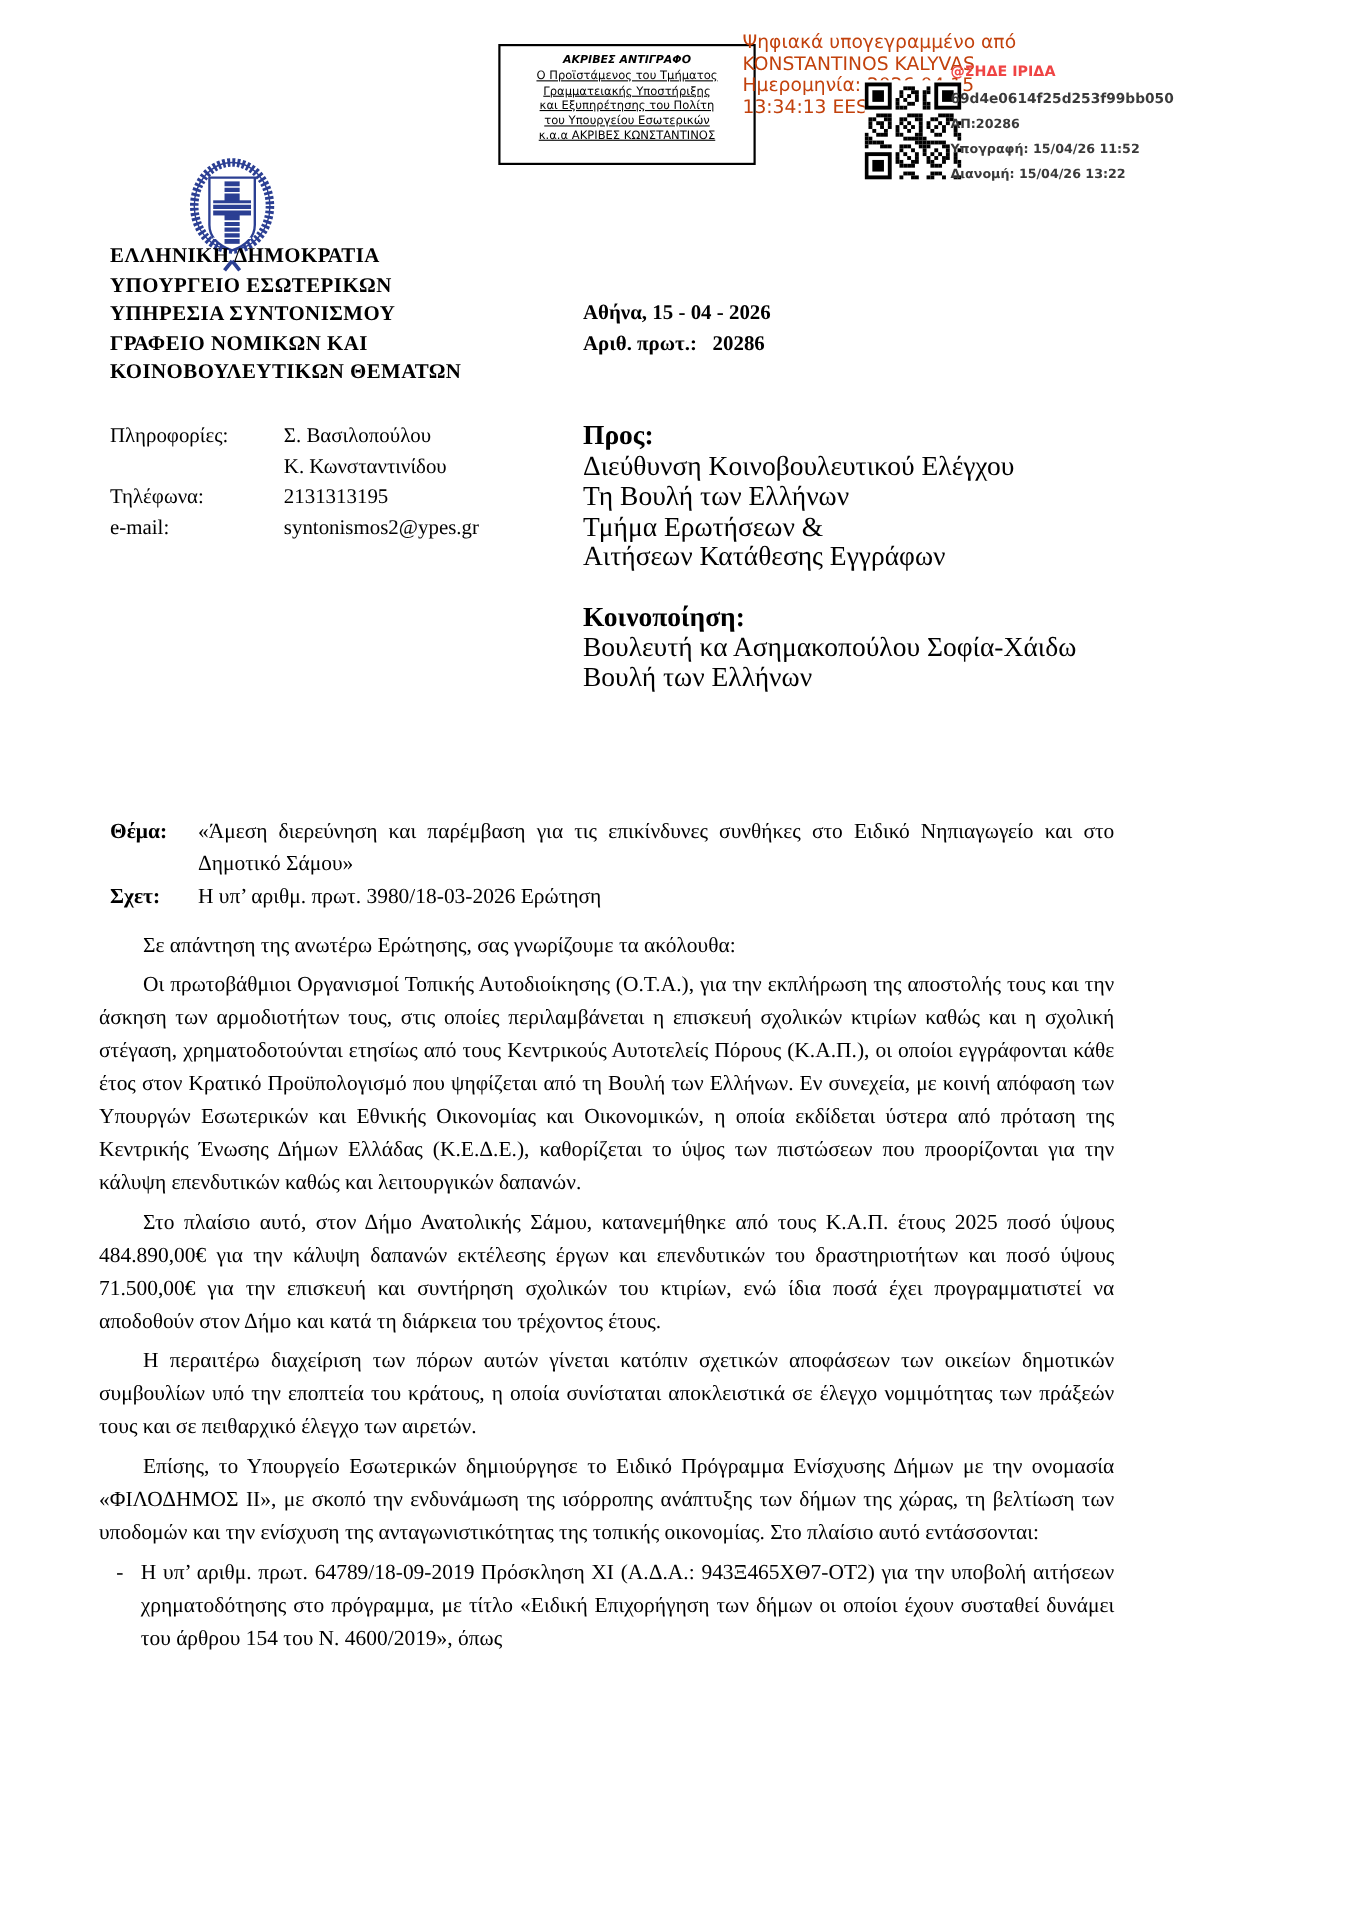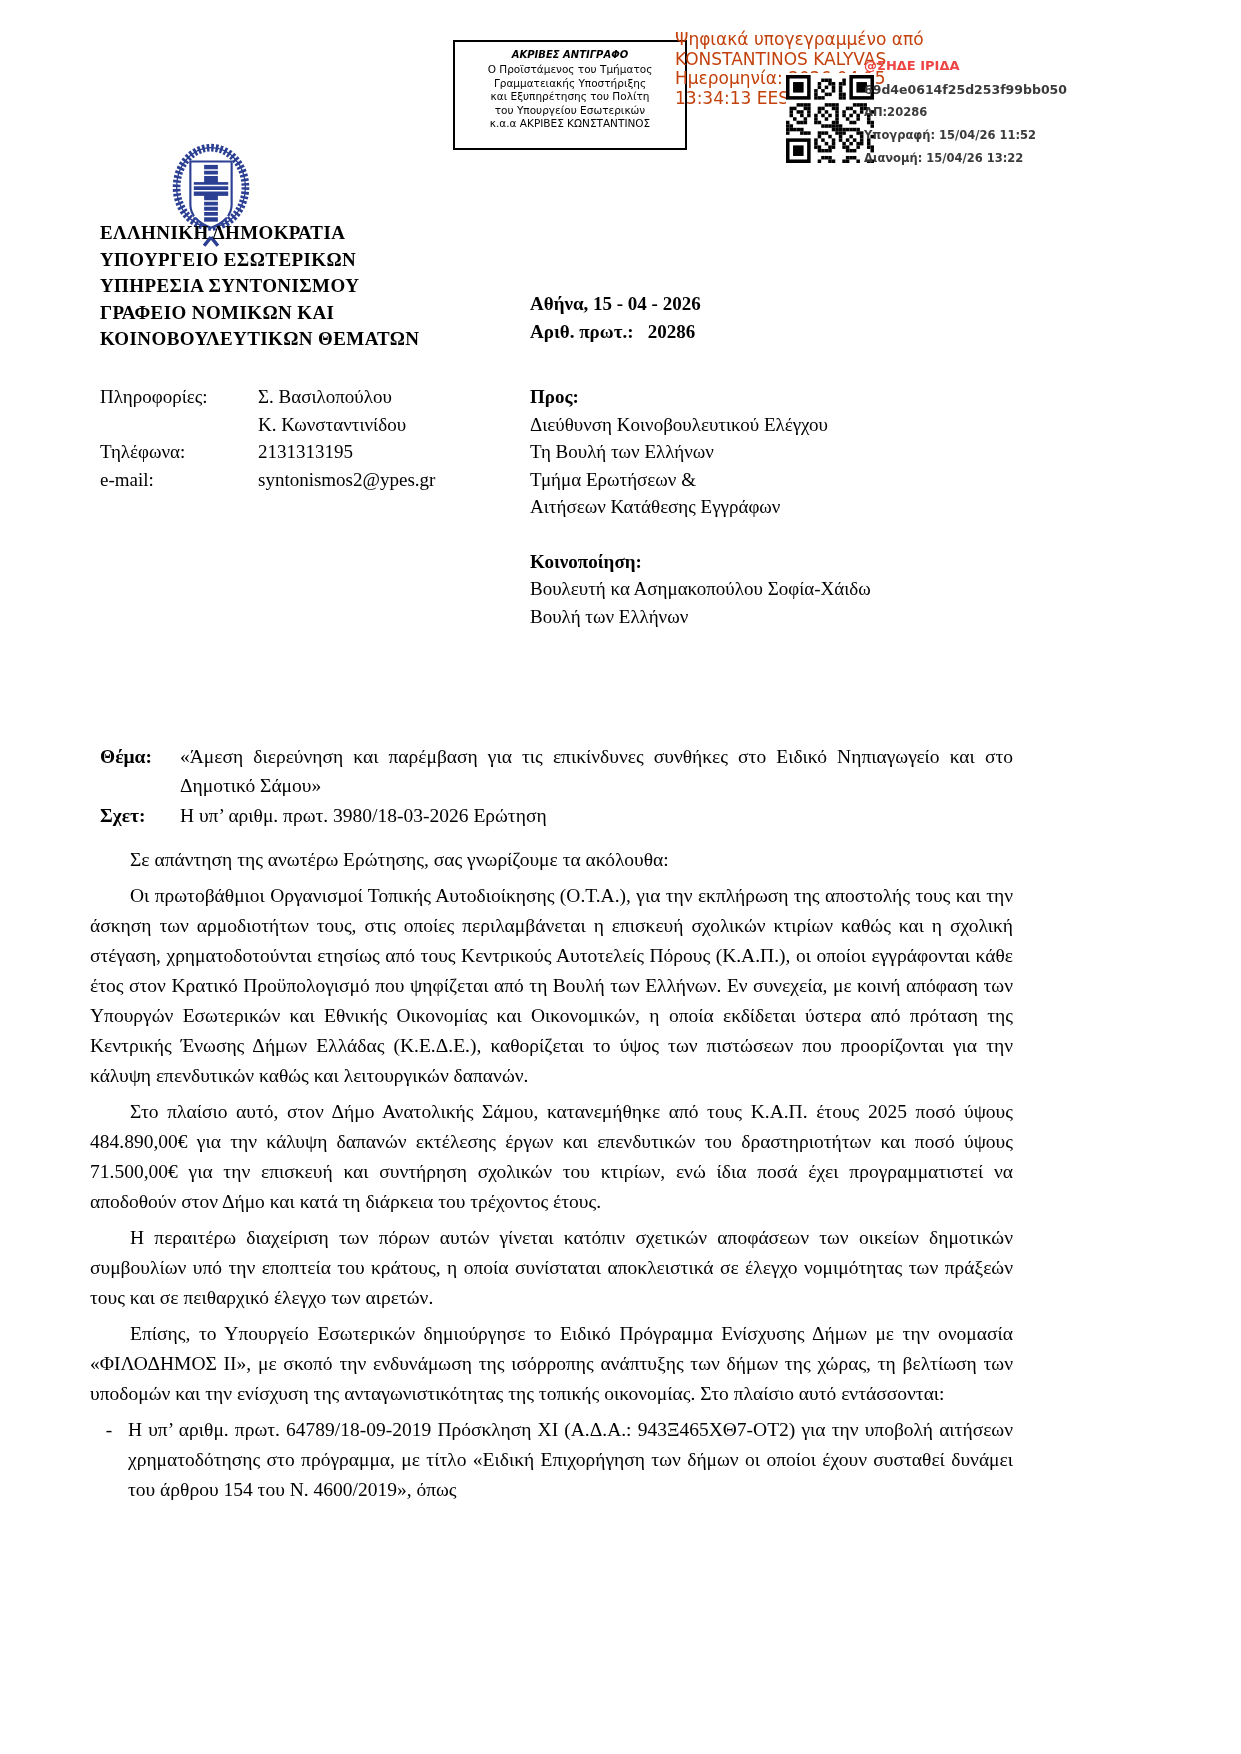--- a/index.html
+++ b/index.html
@@ -13,21 +13,21 @@
     color:#000;
   }
   
   .certified-box{
     position:absolute;left:453px;top:40px;width:234px;height:110px;
     border:2px solid #000;box-sizing:border-box;
     text-align:center;font-family:"DejaVu Sans","Liberation Sans",sans-serif;
     padding-top:7px;
   }
   .certified-box .cb-title{font-size:10px;font-weight:bold;margin-bottom:3px;font-style:italic;}
-  .certified-box .cb-line{font-size:10.5px;line-height:13.5px;}
+  .certified-box .cb-line{font-size:10.5px;line-height:13.5px;text-decoration:underline;}
   .sig-text{
     position:absolute;left:675px;top:30px;width:330px;
     font-family:"DejaVu Sans","Liberation Sans",sans-serif;
     font-size:17px;line-height:19.5px;color:#c2410c;z-index:1;
   }
   .qr{position:absolute;left:786px;top:73px;width:88px;height:92px;background:#fff;z-index:2;}
   .irida{
     position:absolute;left:864px;top:58px;width:360px;z-index:3;
     font-family:"DejaVu Sans","Liberation Sans",sans-serif;
     font-weight:bold;color:#3a3a3a;
@@ -36,32 +36,32 @@
   .irida .ir-hash{font-size:12.5px;margin-bottom:8px;}
   .irida .ir-meta{font-size:11.5px;margin-bottom:9px;}
   
   .emblem{position:absolute;left:168px;top:142px;width:86px;height:106px;}
   .lh{
     position:absolute;left:100px;top:220px;width:420px;
     font-weight:bold;font-size:19px;line-height:26.5px;letter-spacing:.4px;
   }
   .ref{
     position:absolute;left:530px;top:271px;width:420px;
-    font-weight:bold;font-size:19px;line-height:28px;margin-top:19px;
+    font-weight:bold;font-size:19px;line-height:28px;
   }
   
   .contact{
     position:absolute;left:100px;top:383px;width:430px;
     font-size:19px;line-height:27.5px;
   }
   .contact .crow{display:flex;}
   .contact .clabel{width:158px;flex:0 0 158px;}
   .recipient{
     position:absolute;left:530px;top:383px;width:480px;
-    font-size:19px;line-height:27.5px;
+    font-size:25px;line-height:27.5px;
   }
   .bold{font-weight:bold;}
   .cc-block{margin-top:27px;}
   
   .subject{
     position:absolute;left:100px;top:742px;width:913px;
     font-size:19.5px;line-height:29px;
   }
   .srow{display:flex;margin-bottom:1px;}
   .srow .slabel{width:80px;flex:0 0 80px;font-weight:bold;}

